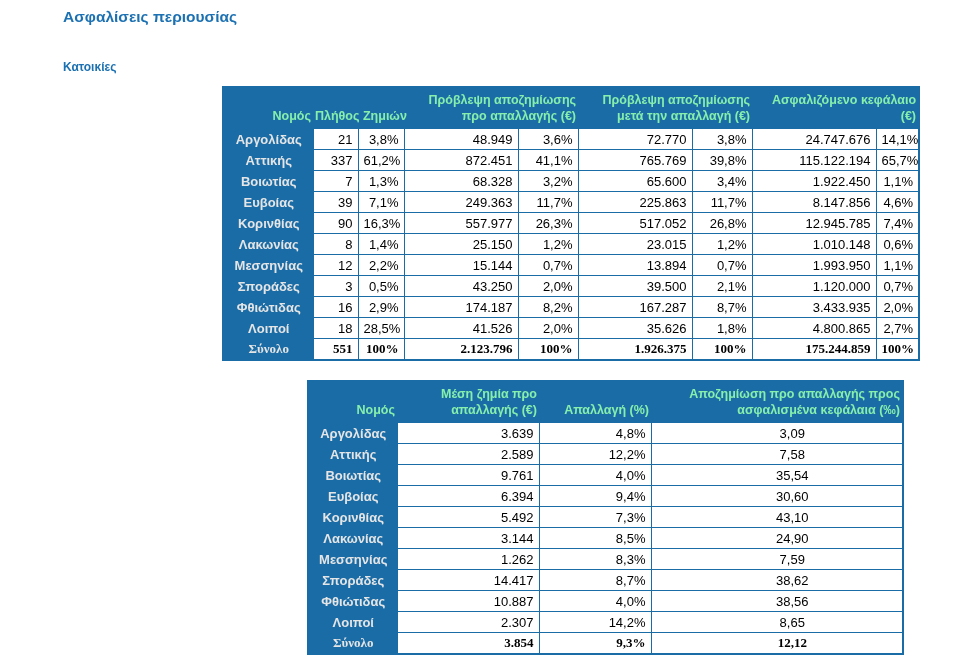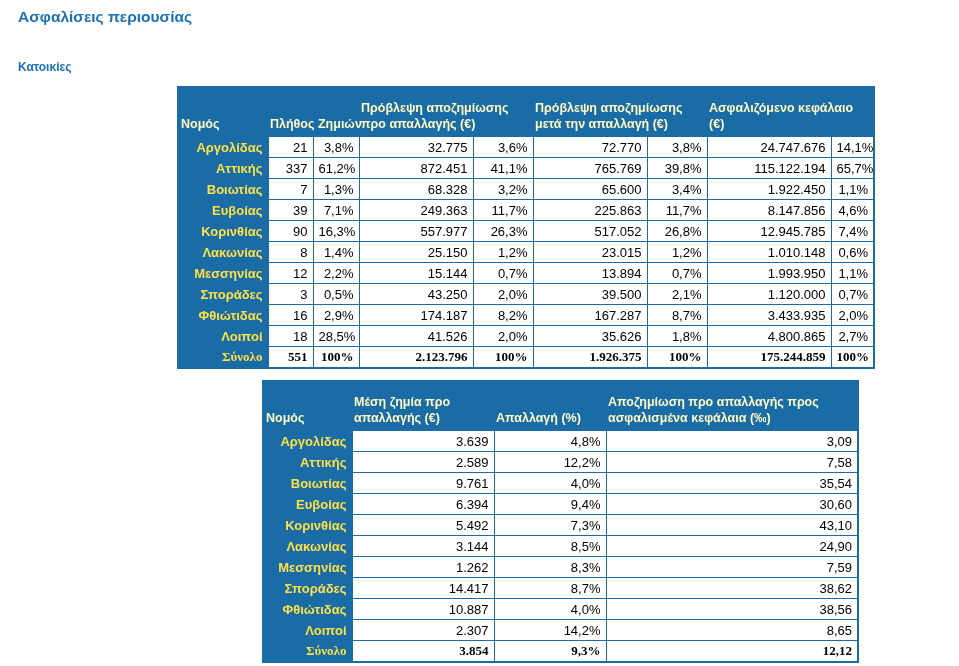--- a/index.html
+++ b/index.html
@@ -4,56 +4,56 @@
 <style>
   :root{
     --blue:#1A6CA6;
     --title-blue:#1C71B2;
   }
   html,body{margin:0;padding:0;background:#ffffff;}
   body{
     width:959px;height:666px;position:relative;overflow:hidden;
     font-family:"Liberation Sans",sans-serif;color:#000;
   }
-  .page{position:absolute;inset:0;}
+  .page{position:absolute;inset:0;margin-left:45px;}
   .doc-title{
     position:absolute;left:18px;top:8px;margin:0;
     font-size:15.5px;font-weight:bold;color:var(--title-blue);
   }
   .doc-subtitle{
     position:absolute;left:18px;top:60px;margin:0;
     font-size:12px;font-weight:bold;color:var(--title-blue);
   }
   table{
     border-collapse:collapse;table-layout:fixed;
     font-size:13px;border:2px solid var(--blue);
   }
   .t1{position:absolute;left:177px;top:86px;width:696px;}
   .t2{position:absolute;left:262px;top:380px;width:595px;}
   thead th{
-    background:var(--blue);color:#fef9c3;font-weight:bold;
+    background:var(--blue);color:#86efac;font-weight:bold;
     font-size:12.5px;line-height:16px;
-    vertical-align:bottom;text-align:left;
-    padding:12px 2px 4px 2px;height:39px;box-sizing:border-box;
+    vertical-align:bottom;text-align:right;
+    padding:4px 2px 4px 2px;height:39px;box-sizing:border-box;
     border:0;
   }
   th.nowrap{white-space:nowrap;}
   td{
     border:1px solid var(--blue);
     height:21px;box-sizing:border-box;
     padding:0 5px;text-align:right;
     vertical-align:middle;line-height:15px;
     background:#fff;overflow:hidden;white-space:nowrap;
   }
   td.rowlabel{
-    background:var(--blue);color:#fde047;font-weight:bold;
-    text-align:right;padding-left:6px;border-color:var(--blue);
+    background:var(--blue);color:#e5e5e5;font-weight:bold;
+    text-align:center;padding-left:6px;border-color:var(--blue);
   }
   tfoot td{font-weight:bold;font-family:Liberation Serif, serif;}
-  .t2 td:nth-child(4){text-align:right;padding-left:36px;}
+  .t2 td:nth-child(4){text-align:center;padding-left:36px;}
 </style>
 </head>
 <body>
 
 <div class="page">
 
   <h1 class="doc-title">Ασφαλίσεις περιουσίας</h1>
   <h2 class="doc-subtitle">Κατοικίες</h2>
 
   <table class="t1">
@@ -75,21 +75,21 @@
         <th colspan="2">Πρόβλεψη αποζημίωσης προ απαλλαγής (€)</th>
         <th colspan="2">Πρόβλεψη αποζημίωσης μετά την απαλλαγή (€)</th>
         <th colspan="2">Ασφαλιζόμενο κεφάλαιο (€)</th>
       </tr>
     </thead>
     <tbody>
         <tr>
           <td class="rowlabel">Αργολίδας</td>
           <td>21</td>
           <td>3,8%</td>
-          <td>32.775</td>
+          <td>48.949</td>
           <td>3,6%</td>
           <td>72.770</td>
           <td>3,8%</td>
           <td>24.747.676</td>
           <td>14,1%</td>
         </tr>
         <tr>
           <td class="rowlabel">Αττικής</td>
           <td>337</td>
           <td>61,2%</td>

